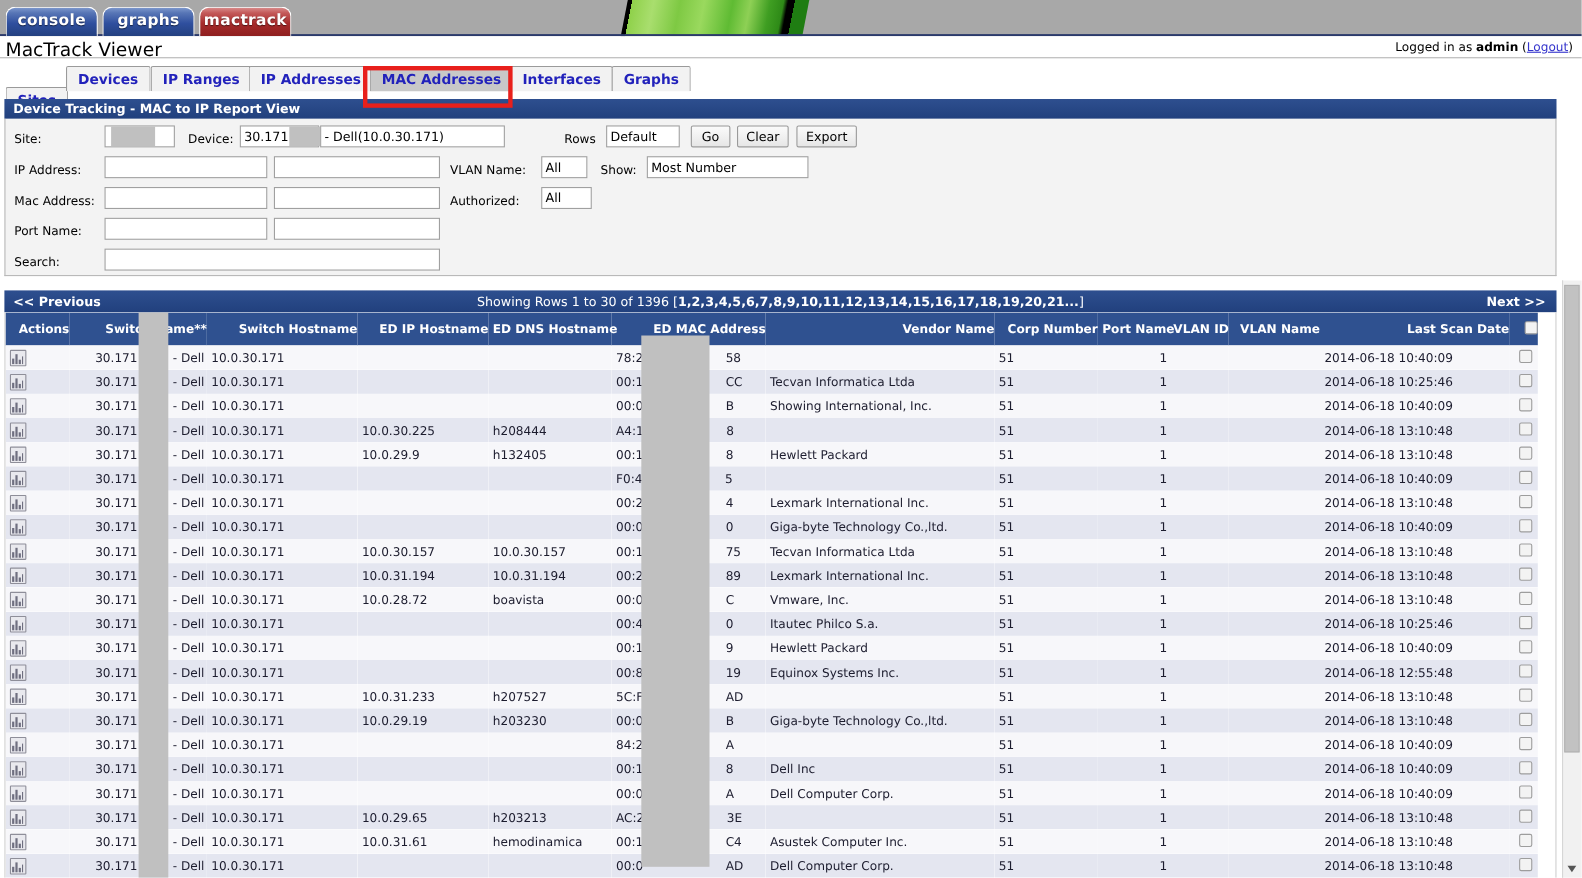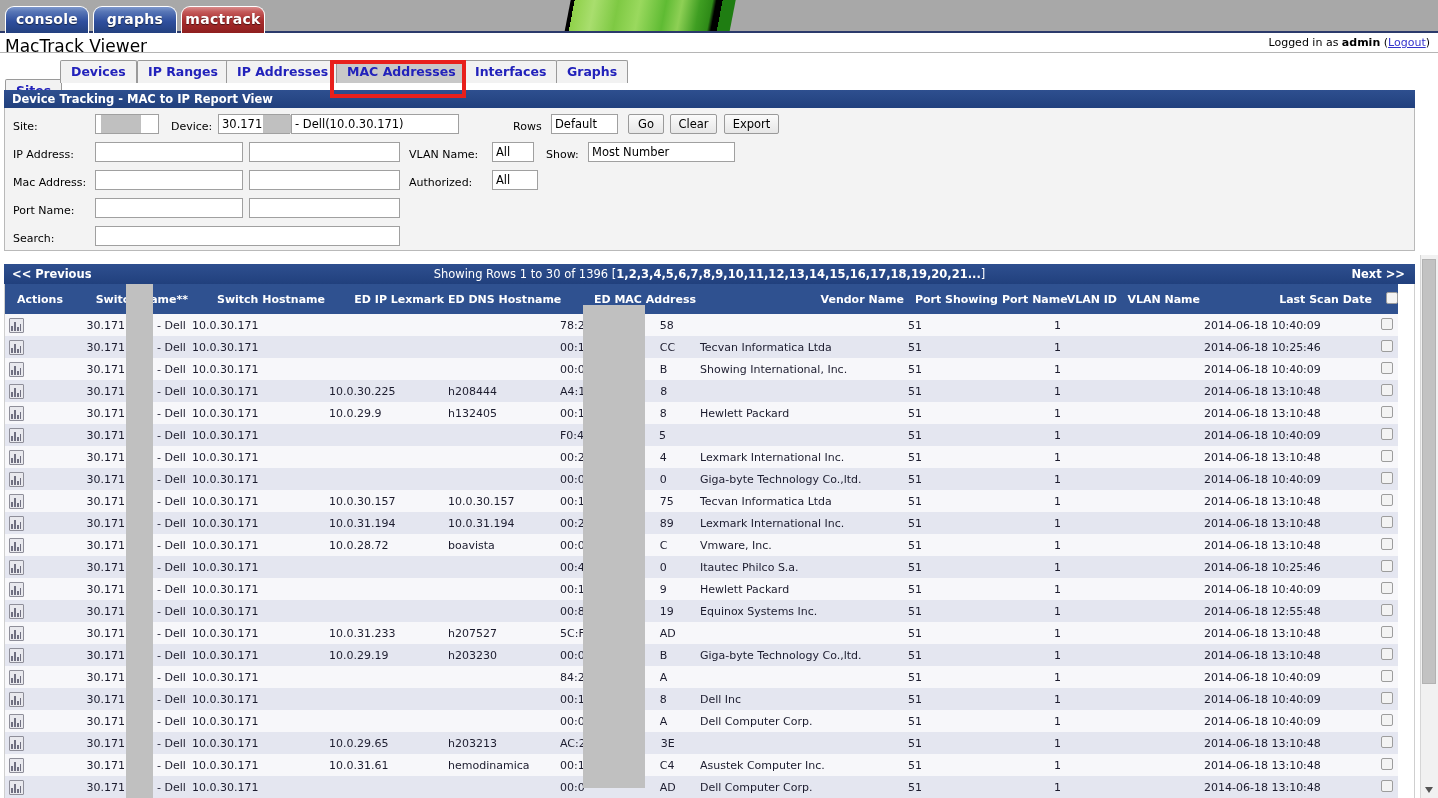--- a/index.html
+++ b/index.html
@@ -409,25 +409,25 @@
       <col style="width:67px">
         <col style="width:83px">
         <col style="width:172px">
       <col style="width:26px">
     </colgroup>
     <thead>
       <tr>
         <th>Actions</th>
         <th>Switch Name**</th>
         <th>Switch Hostname</th>
-        <th>ED IP Lexmark</th>
+        <th>ED IP Hostname</th>
         <th>ED DNS Hostname</th>
         <th>ED MAC Address</th>
         <th>Vendor Name</th>
-        <th>Port Showing</th>
+        <th>Corp Number</th>
         <th>Port Name</th>
         <th>VLAN ID</th>
         <th>VLAN Name</th>
         <th>Last Scan Date</th>
         <th class="cb-col"><span class="rowcheck"></span></th>
       </tr>
     </thead>
     <tbody id="rpt-body">
         <tr class="r-odd">
           <td><span class="chart-icon"><i></i><i></i><i></i><i></i></span></td>

